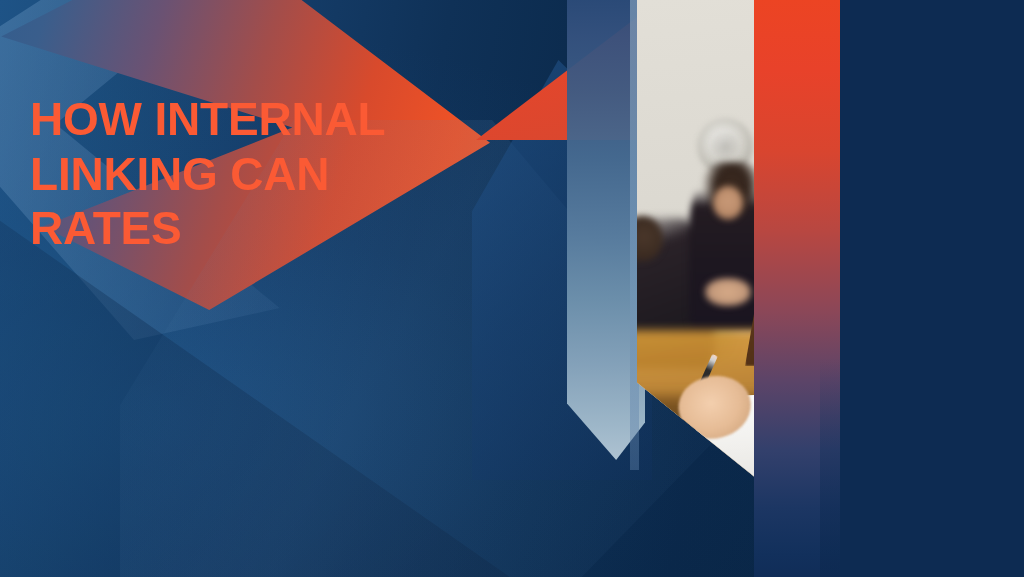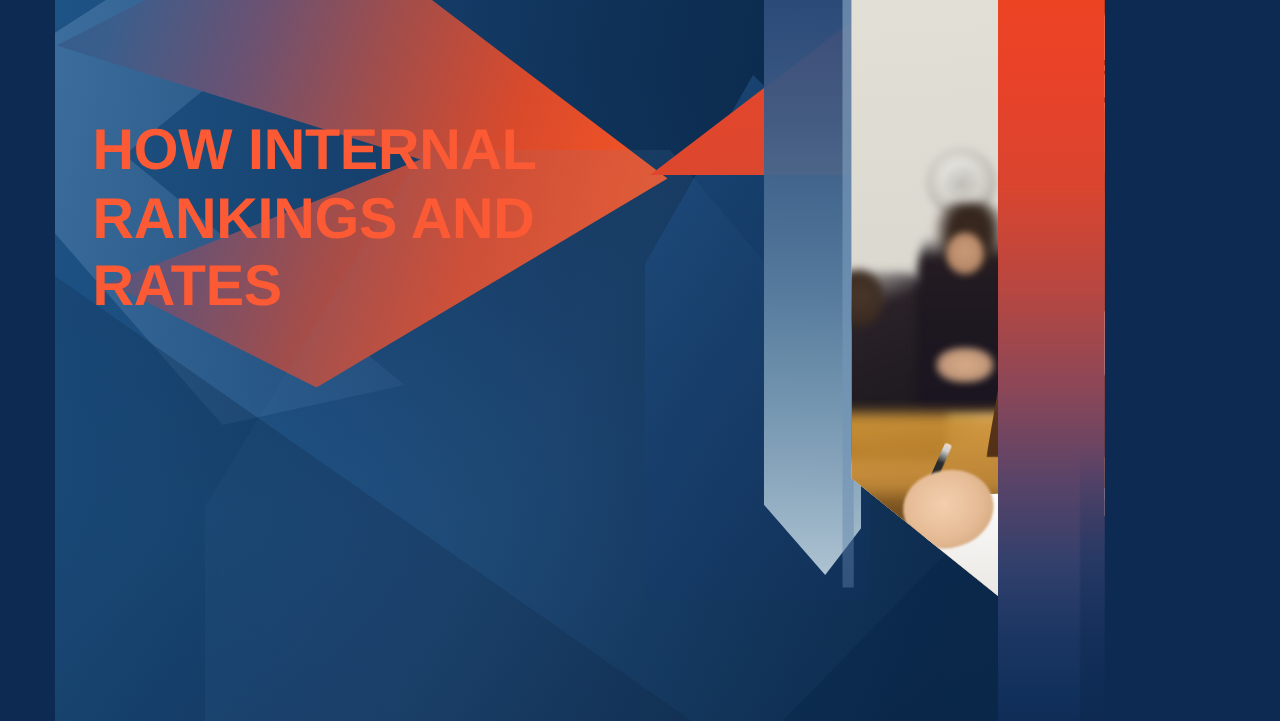--- a/index.html
+++ b/index.html
@@ -7,21 +7,20 @@
     padding: 0;
     background: #0d2b52;
   }
   #banner {
     position: relative;
     width: 840px;
     height: 577px;
     overflow: hidden;
     font-family: "Liberation Sans", sans-serif;
     background: #10305c;
-    margin-left: 44px;
   }
 
   
   .bg-base {
     position: absolute;
     inset: 0;
     background:
       linear-gradient(105deg,
         #1d5183 0%,
         #1a4b7b 12%,
@@ -457,17 +456,17 @@
   </div>
 
   <div class="shape right-band"></div>
   <div class="shape right-band-notch"></div>
   <div class="shape br-navy-col"></div>
   <div class="shape br-chevron"></div>
   <div class="shape br-navy-wedge"></div>
 
   <div class="headline">
     <span class="ln">HOW INTERNAL</span>
-    <span class="ln">RANKINGS AND</span>
+    <span class="ln">LINKING CAN</span>
     <span class="ln">RATES</span>
   </div>
 
 </div>
 
 </body></html>

